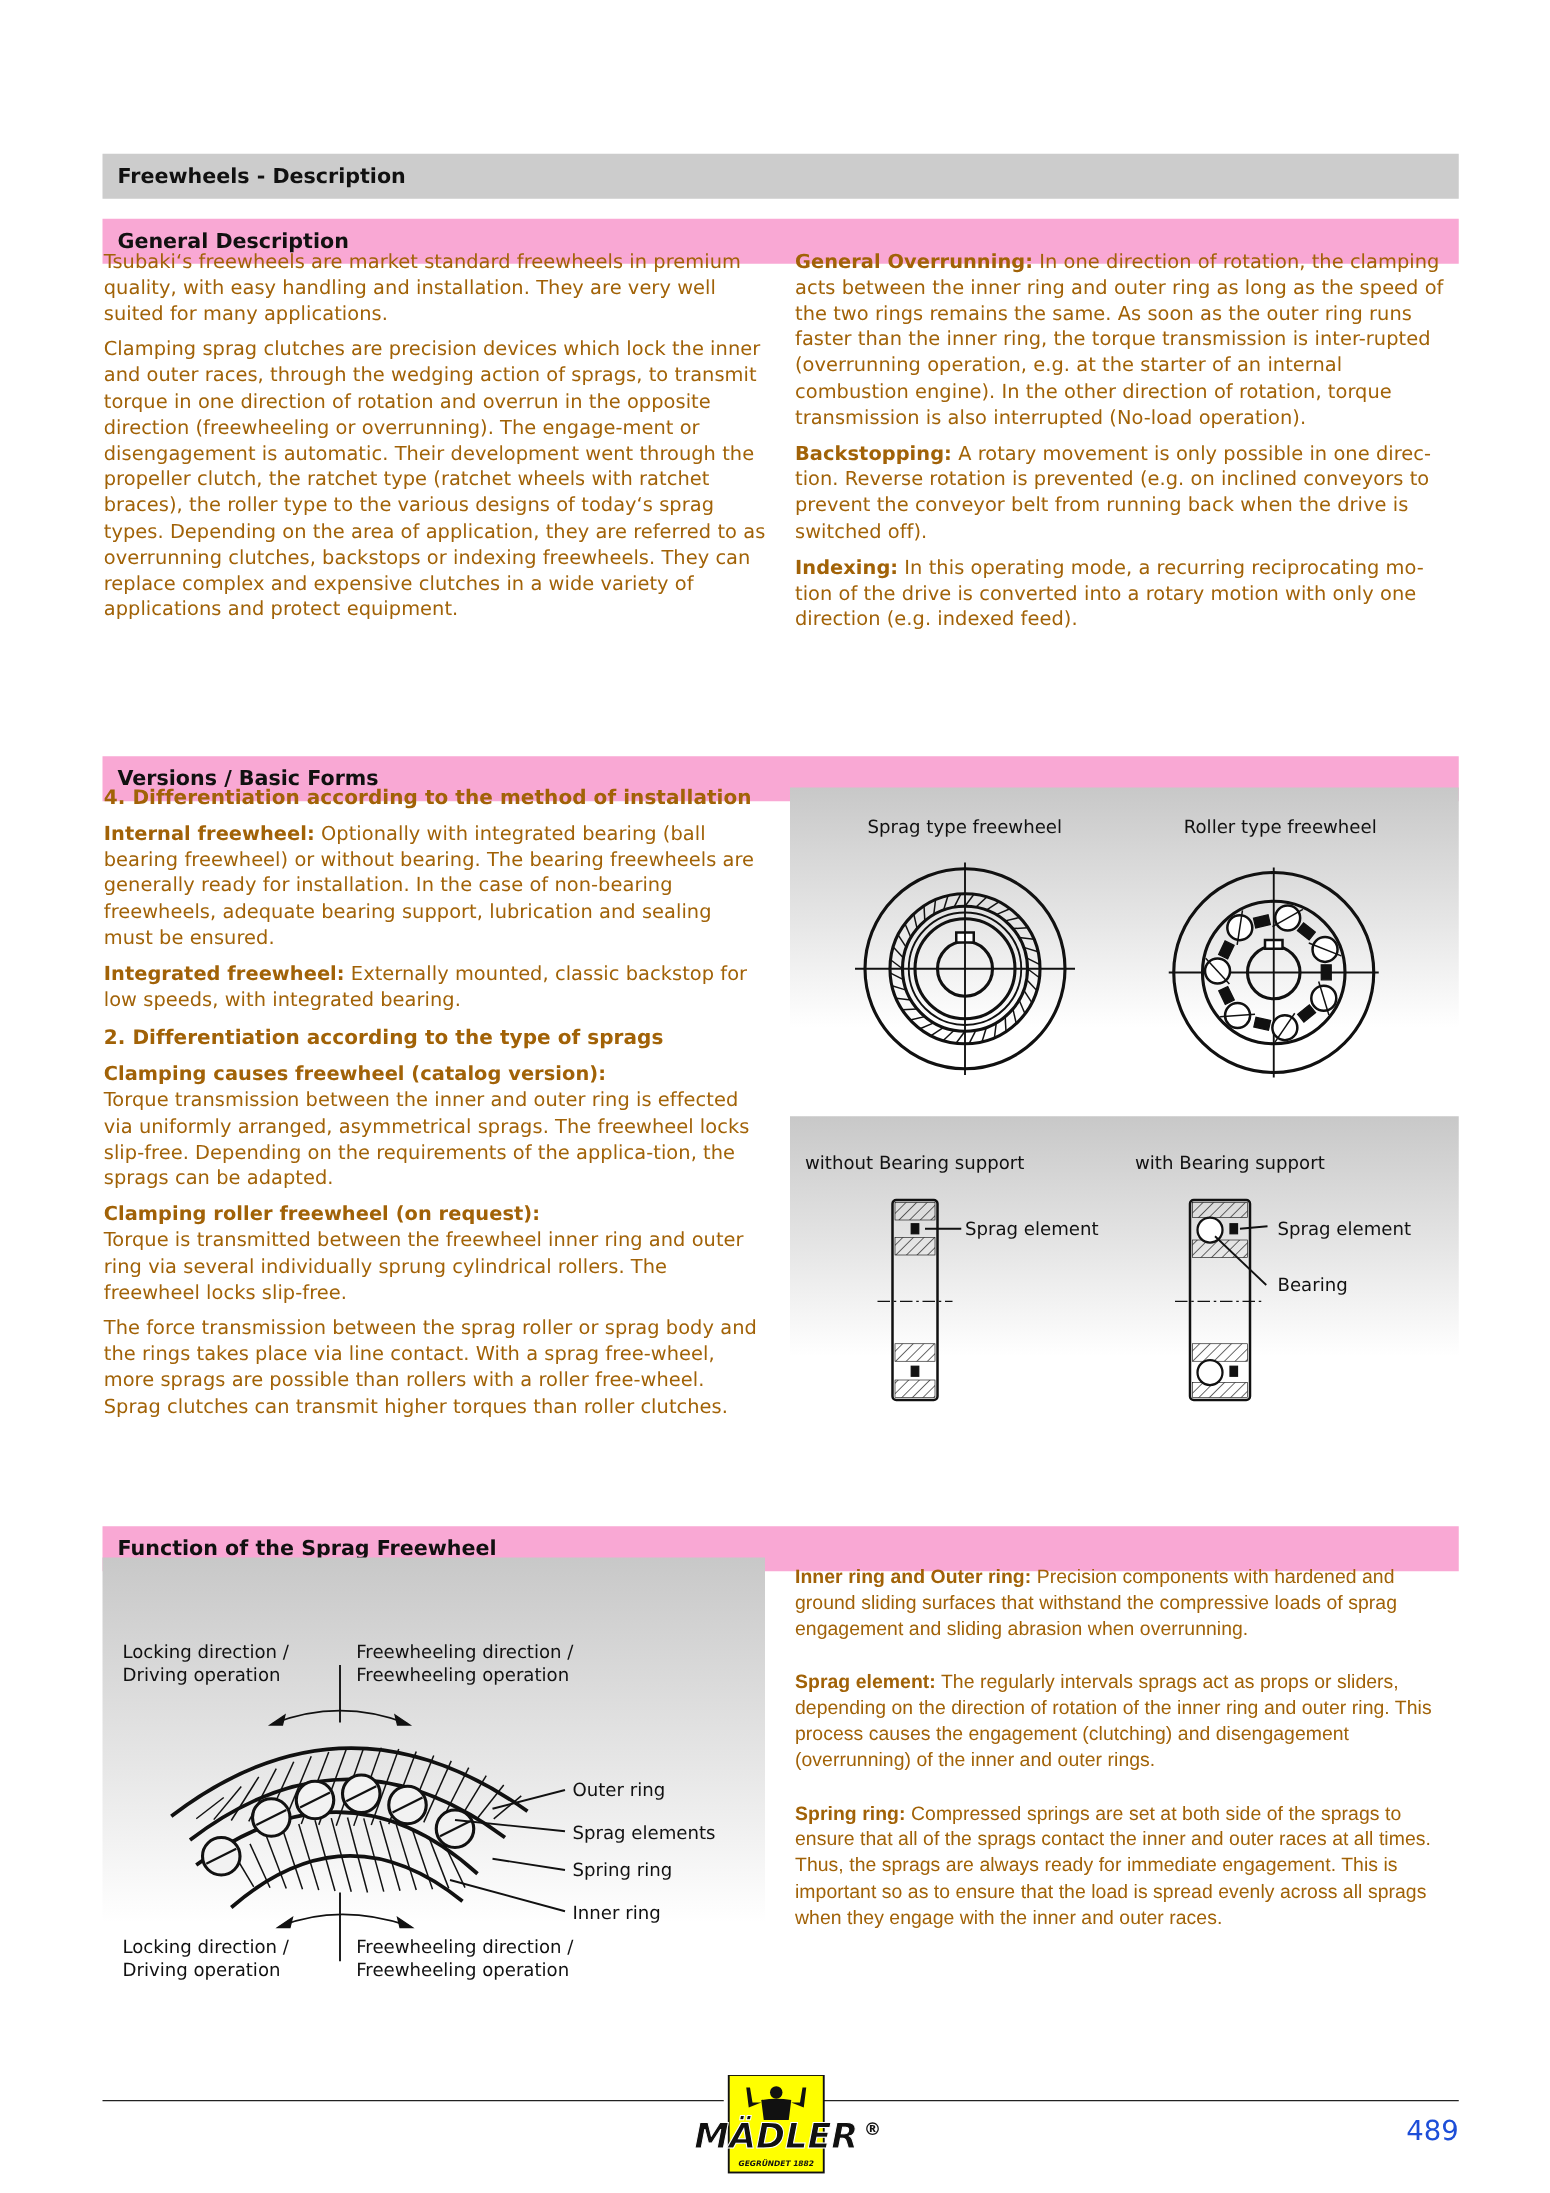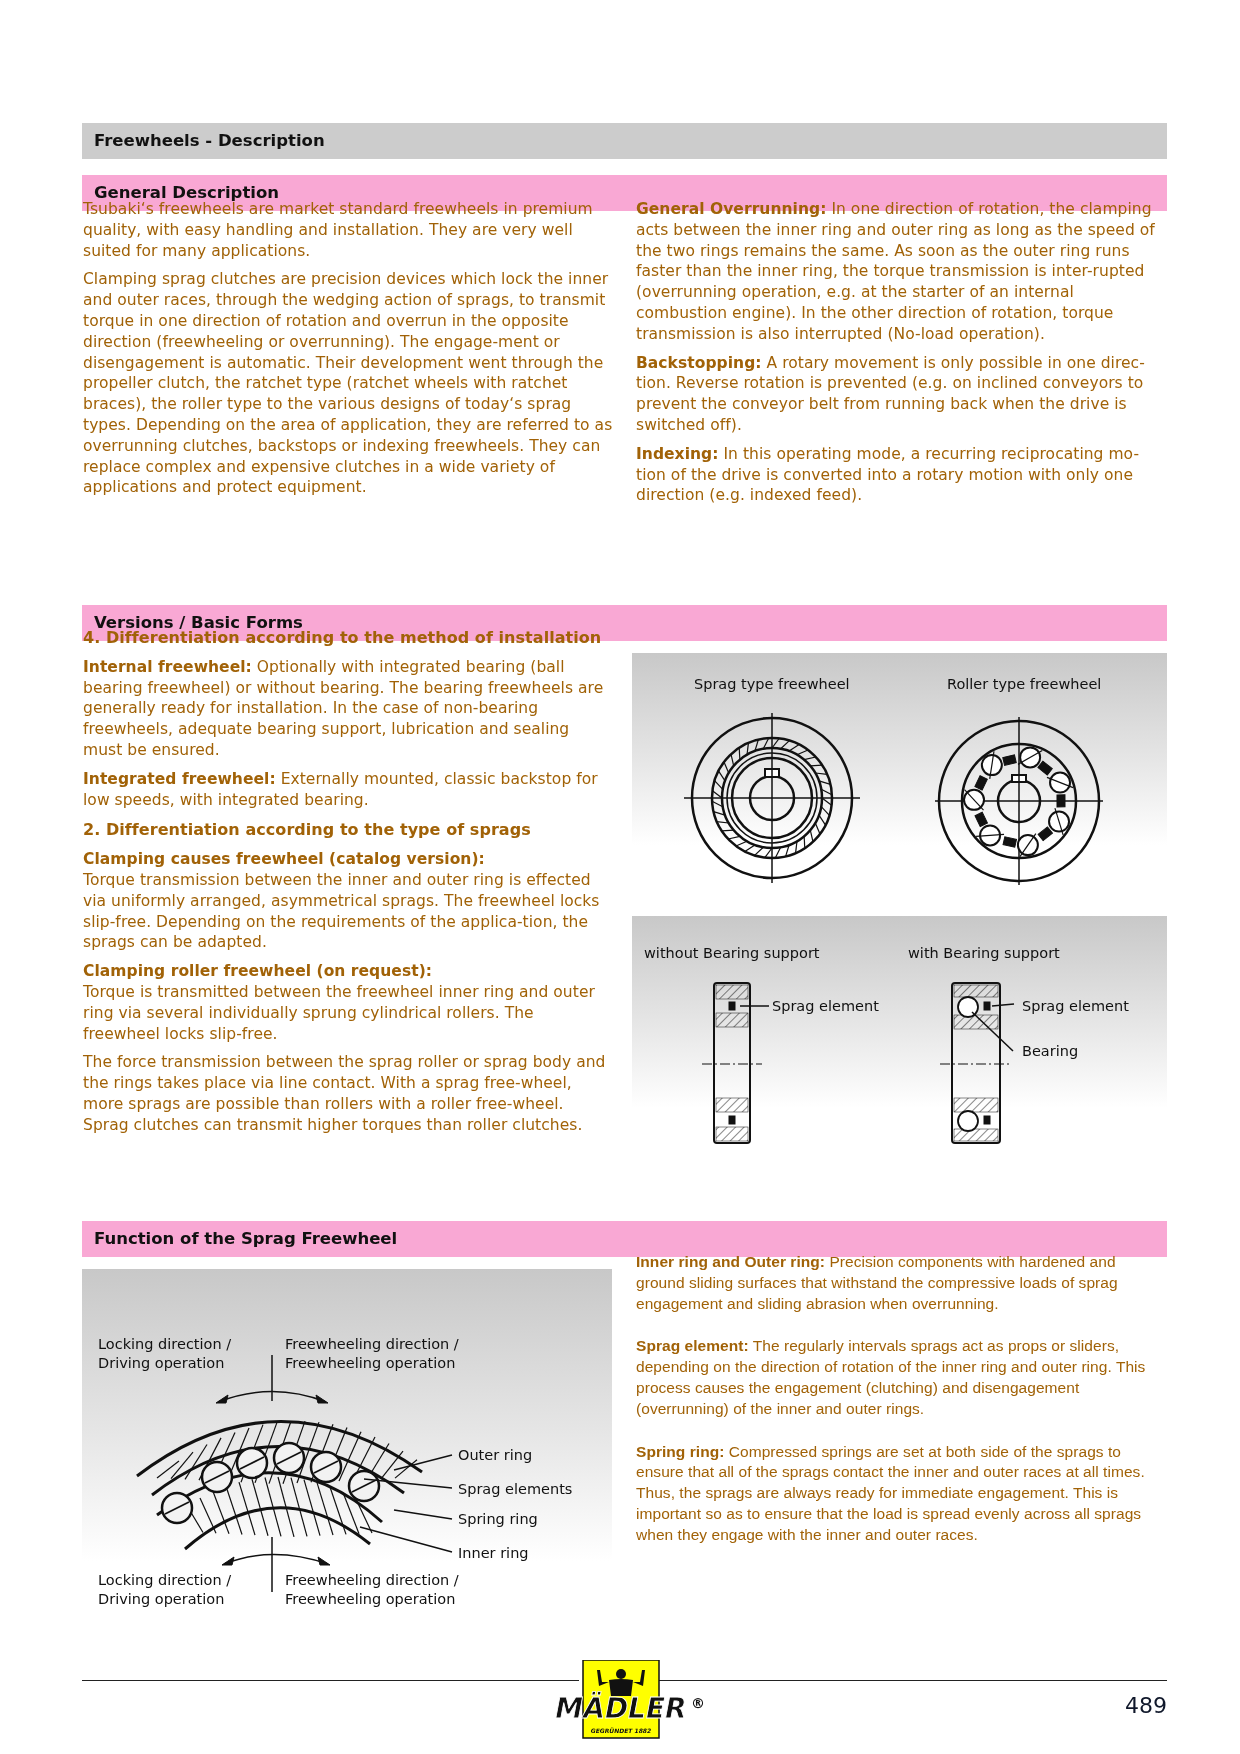--- a/index.html
+++ b/index.html
@@ -19,26 +19,25 @@
     position: absolute; font-size: 15.5px; line-height: 20.8px;
     letter-spacing: 0.05px; color: #a16207;
   }
   .col p { margin: 0 0 8px 0; }
   .col .lead { font-weight: bold; }
   .col .subh { font-weight: 600; }
   .narrow { font-family: "Liberation Sans Narrow", "Liberation Sans", sans-serif; font-stretch: condensed; font-size: 15.5px; }
   .fig {
     position: absolute;
     background: linear-gradient(to bottom, #c8c8c8 0%, #e6e6e6 45%, #ffffff 80%, #ffffff 100%);
-    margin-top: 23px;
   }
   .fig svg { position: absolute; left: 0; top: 0; }
   .fig text { font-family: "DejaVu Sans", sans-serif; font-size: 14.5px; fill: #111; }
   .footer-line { position: absolute; top: 1680px; height: 1px; background: #222; }
-  .page-num { position: absolute; right: 73px; top: 1693px; font-size: 22px; color: #0f172a; text-align: right; }
+  .page-num { position: absolute; right: 73px; top: 1693px; font-size: 22px; color: #1d4ed8; text-align: right; }
   .logo { position: absolute; left: 545px; top: 1660px; width: 170px; height: 80px; }
 </style>
 </head>
 <body>
 
 <div class="bar grey" style="top:95px;">
   <span>Freewheels - Description</span>
 </div>
 <div class="bar yellow" style="top:147px;">
   <span>General Description</span>

